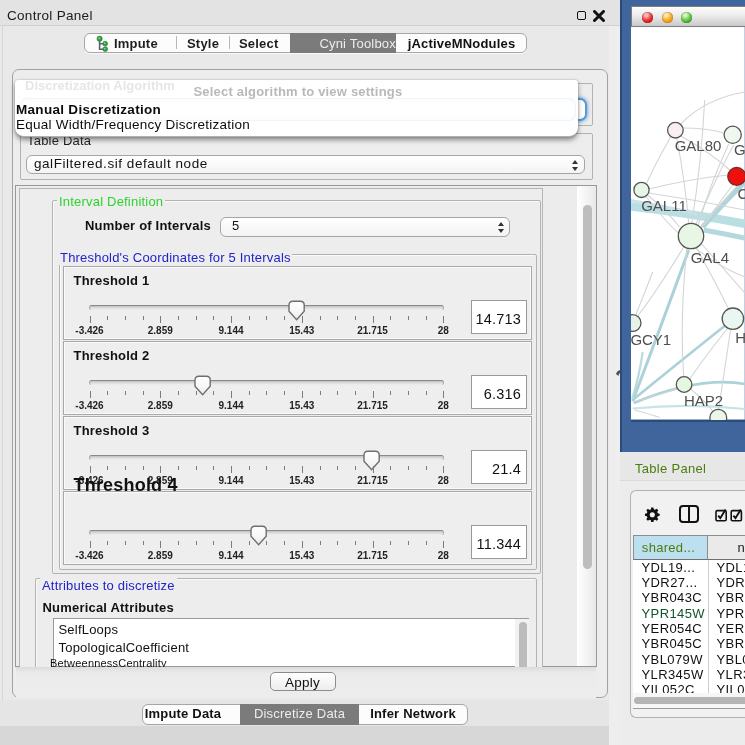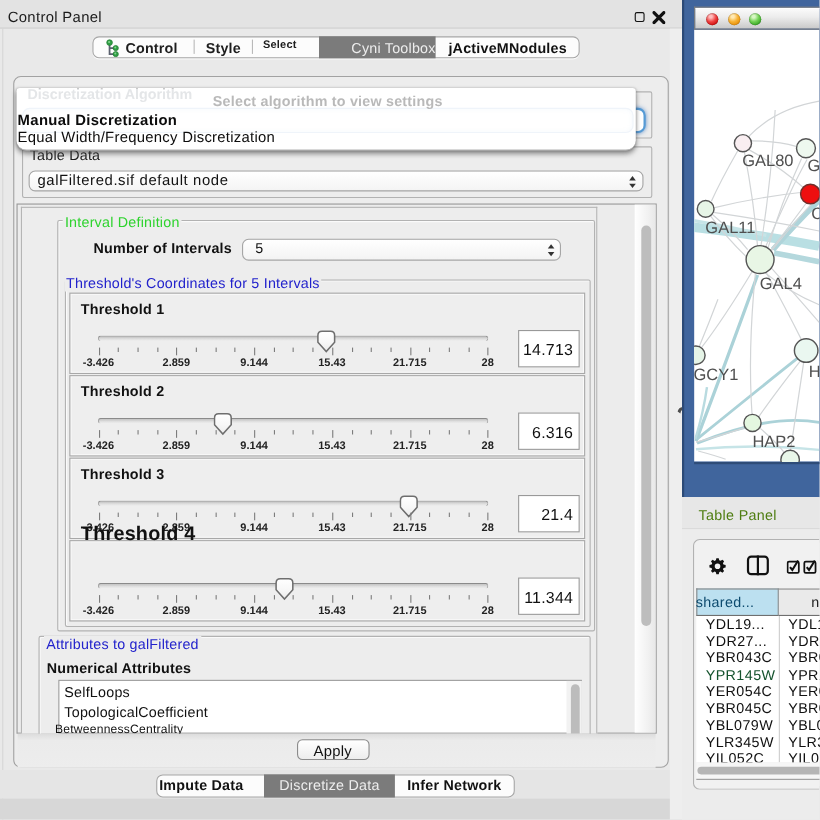--- a/index.html
+++ b/index.html
@@ -18,25 +18,25 @@
 <div class="a" style="left:84px;top:32.5px;width:443px;height:20px;background:#fcfcfc;border:1px solid #a6a6a6;border-radius:6px;box-shadow:0 1px 0 rgba(255,255,255,.7)"></div>
 <svg class="a" style="left:95px;top:34px" width="14" height="18" viewBox="0 0 14 18">
 <path d="M4.6 5 V16 M4.6 9.7 H9.6 M4.6 15.2 H9.6" stroke="#5b616e" stroke-width="1.6" fill="none"></path>
 <circle cx="4.6" cy="4.7" r="2.6" fill="#2f9e44" stroke="#237a33" stroke-width=".6"></circle>
 <circle cx="10.2" cy="9.7" r="2.4" fill="#2f9e44" stroke="#237a33" stroke-width=".6"></circle>
 <circle cx="10.2" cy="15.2" r="2.4" fill="#2f9e44" stroke="#237a33" stroke-width=".6"></circle>
 <circle cx="4.2" cy="4.2" r="1" fill="#7fd38a"></circle>
     <circle cx="9.8" cy="9.2" r=".9" fill="#7fd38a"></circle>
     <circle cx="9.8" cy="14.7" r=".9" fill="#7fd38a"></circle>
 </svg>
-<div class="a" style="left:114px;top:35.6px;font-size:13px;font-weight:600;letter-spacing:.2px;color:#1e1e1e">Control</div>
+<div class="a" style="left:114px;top:35.6px;font-size:13px;font-weight:600;letter-spacing:.2px;color:#1e1e1e">Impute</div>
 <div class="a" style="left:175.5px;top:36px;width:1px;height:13px;background:#b9b9b9"></div>
 <div class="a" style="left:187px;top:35.6px;font-size:13px;font-weight:600;letter-spacing:.2px;color:#1e1e1e">Style</div>
 <div class="a" style="left:228.5px;top:36px;width:1px;height:13px;background:#b9b9b9"></div>
-<div class="a" style="left:239px;top:35.6px;font-size:10px;font-weight:600;letter-spacing:.2px;color:#1e1e1e">Select</div>
+<div class="a" style="left:239px;top:35.6px;font-size:13px;font-weight:600;letter-spacing:.2px;color:#1e1e1e">Select</div>
 <div class="a" style="left:290px;top:32.5px;width:106px;height:20px;background:#7b7b7b"></div>
 <div class="a" style="left:290px;top:35.6px;width:106px;text-align:right;font-size:13px;font-weight:500;letter-spacing:.2px;color:#ededed">Cyni Toolbox</div>
 <div class="a" style="left:396px;top:35.6px;width:131px;text-align:center;font-size:13px;font-weight:600;letter-spacing:.2px;color:#111">jActiveMNodules</div>
 
 <div class="a" style="left:12px;top:69px;width:596px;height:629px;background:#ededed;border:1.5px solid #a2a2a2;border-radius:7px"></div>
 
 <div class="a" style="left:20px;top:83px;width:573px;height:43px;border:1px solid #b2b2b2;border-radius:2px"></div>
 <div class="a" style="left:26px;top:97.5px;width:561px;height:23px;background:#fff;border:2.5px solid #569bd5;border-radius:7px;box-shadow:0 0 4px rgba(70,130,200,.9)"></div>
 <div class="a" style="left:570px;top:103px;width:0;height:0;border-left:3.5px solid transparent;border-right:3.5px solid transparent;border-bottom:4.5px solid #555"></div>
 <div class="a" style="left:570px;top:110px;width:0;height:0;border-left:3.5px solid transparent;border-right:3.5px solid transparent;border-top:4.5px solid #555"></div>
@@ -231,21 +231,21 @@
     <div class="a" style="left:135.26px;top:550px;width:50px;text-align:center;font-size:10px;font-weight:bold;color:#222">2.859</div>
     <div class="a" style="left:206.02px;top:550px;width:50px;text-align:center;font-size:10px;font-weight:bold;color:#222">9.144</div>
     <div class="a" style="left:276.78000000000003px;top:550px;width:50px;text-align:center;font-size:10px;font-weight:bold;color:#222">15.43</div>
     <div class="a" style="left:347.54px;top:550px;width:50px;text-align:center;font-size:10px;font-weight:bold;color:#222">21.715</div>
     <div class="a" style="left:418.3px;top:550px;width:50px;text-align:center;font-size:10px;font-weight:bold;color:#222">28</div>
     <div class="a" style="left:471px;top:525px;width:55.5px;height:34px;background:#fff;border:1px solid #999"></div>
     <div class="a" style="left:441px;top:535.8px;width:80px;text-align:right;font-size:14.5px;letter-spacing:.2px;color:#111">11.344</div>
   </div>
 
 <div class="a" style="left:35px;top:578px;width:502px;height:95px;border:1px solid #b2b2b2;border-radius:2px;box-shadow:inset 1px 1px 0 #fafafa"></div>
-<div class="a" style="left:40px;top:577.5px;font-size:13px;letter-spacing:.2px;color:#2222cc;background:#ededed;padding:0 2px">Attributes to galFiltered</div>
+<div class="a" style="left:40px;top:577.5px;font-size:13px;letter-spacing:.2px;color:#2222cc;background:#ededed;padding:0 2px">Attributes to discretize</div>
 <div class="a" style="left:42.5px;top:599.5px;font-size:13px;font-weight:bold;letter-spacing:.2px;color:#111">Numerical Attributes</div>
 <div class="a" style="left:53px;top:617.5px;width:476px;height:49.5px;background:#fff;border:1px solid #9a9a9a"></div>
 <div class="a" style="left:58.5px;top:622px;font-size:13px;letter-spacing:.2px;color:#111">SelfLoops</div>
 <div class="a" style="left:58.5px;top:639.5px;font-size:13px;letter-spacing:.2px;color:#111">TopologicalCoefficient</div>
 <div class="a" style="left:50px;top:657px;font-size:11px;letter-spacing:.2px;color:#111">BetweennessCentrality</div>
 <div class="a" style="left:515px;top:618.5px;width:13.5px;height:48px;background:#f2f2f2"></div>
 <div class="a" style="left:518.5px;top:622px;width:8px;height:45px;background:#bcbcbc;border-radius:4px 4px 0 0"></div>
 
 <div class="a" style="left:15.5px;top:667px;width:580px;height:31px;background:linear-gradient(#dcdcdc,#ebebeb 6px,#ededed)"></div>
 
@@ -360,21 +360,21 @@
 
 <svg class="a" style="left:714.5px;top:506.5px" width="29" height="16" viewBox="0 0 29 16">
 <rect x="1" y="3.6" width="10.2" height="10.2" fill="none" stroke="#111" stroke-width="1.6" rx="1.3"></rect>
 <path d="M3.2 8.6 L5.3 11.2 L10.6 2.6" stroke="#111" stroke-width="1.9" fill="none"></path>
 <rect x="16.2" y="3.6" width="10.2" height="10.2" fill="none" stroke="#111" stroke-width="1.6" rx="1.3"></rect>
 <path d="M18.4 8.6 L20.5 11.2 L25.8 2.6" stroke="#111" stroke-width="1.9" fill="none"></path>
 </svg>
 
 <div class="a" style="left:632.5px;top:535px;width:112.5px;height:25px;background:#eaeaea;border:1px solid #8d8d8d;border-bottom:1.5px solid #6f6f6f;border-right:none"></div>
 <div class="a" style="left:632.5px;top:535px;width:75px;height:25px;background:#bce0f0;border:1px solid #8d8d8d;border-bottom:1.5px solid #6f6f6f"></div>
-<div class="a" style="left:632.5px;top:539.5px;width:72px;text-align:left;font-size:13px;letter-spacing:.3px;color:#0c4a6e">shared...</div>
+<div class="a" style="left:632.5px;top:539.5px;width:72px;text-align:center;font-size:13px;letter-spacing:.3px;color:#4d7c0f">shared...</div>
 <div class="a" style="left:737.5px;top:539.5px;font-size:13px;color:#222">n...</div>
 
 <div class="a" style="left:632.5px;top:560px;width:112.5px;height:133px;background:#fff"></div>
 <div class="a" style="left:707.5px;top:560px;width:1px;height:133px;background:#cccccc"></div>
 <div id="rows">
     <div class="a" style="left:641.5px;top:559.8px;font-size:13px;letter-spacing:.4px;color:#111">YDL19...</div>
     <div class="a" style="left:716.5px;top:559.8px;font-size:13px;letter-spacing:.4px;color:#111">YDL1</div>
     <div class="a" style="left:641.5px;top:575.1px;font-size:13px;letter-spacing:.4px;color:#111">YDR27...</div>
     <div class="a" style="left:716.5px;top:575.1px;font-size:13px;letter-spacing:.4px;color:#111">YDR2</div>
     <div class="a" style="left:641.5px;top:590.4px;font-size:13px;letter-spacing:.4px;color:#111">YBR043C</div>

